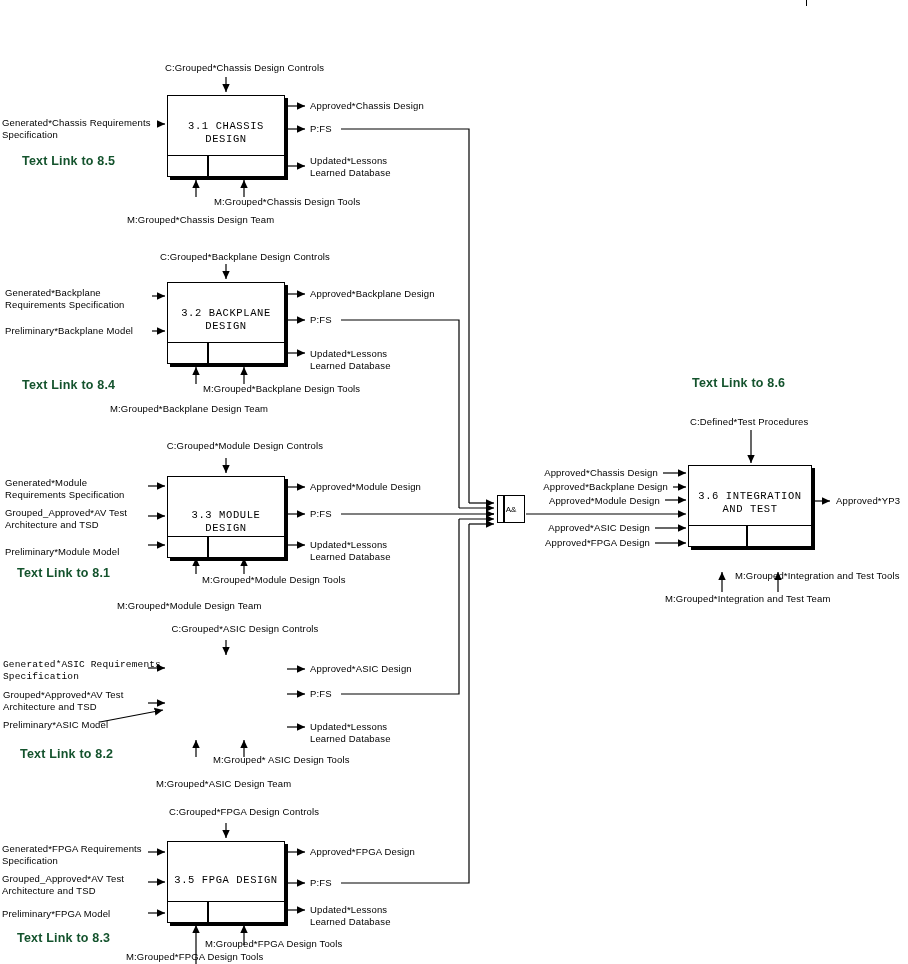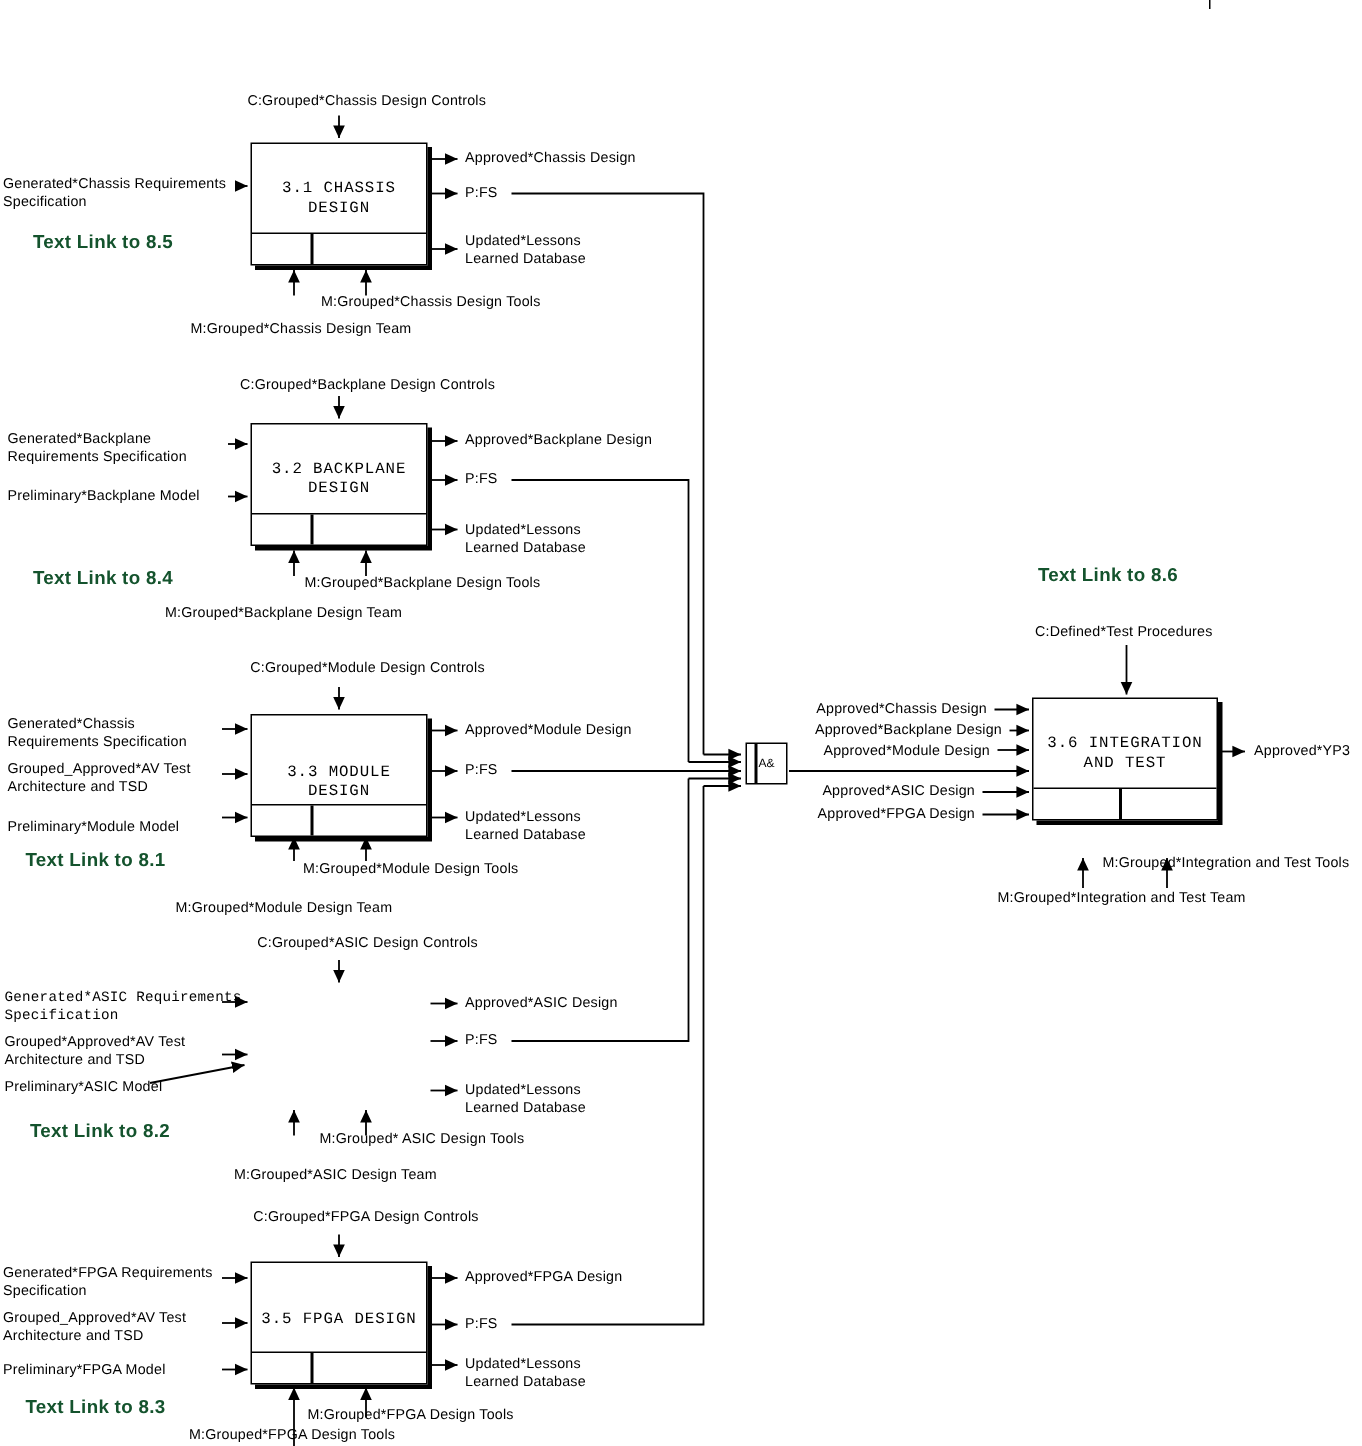--- a/index.html
+++ b/index.html
@@ -258,21 +258,21 @@
   <div class="lbl" style="left:5px; top:325px; width:150px;">Preliminary*Backplane Model</div>
   <div class="lbl" style="left:310px; top:288px;">Approved*Backplane Design</div>
   <div class="lbl" style="left:310px; top:314px;">P:FS</div>
   <div class="lbl" style="left:310px; top:348px;">Updated*Lessons
 Learned Database</div>
   <div class="lbl" style="left:110px; top:403px;">M:Grouped*Backplane Design Team</div>
   <div class="lbl" style="left:203px; top:383px;">M:Grouped*Backplane Design Tools</div>
   <div class="textlink" style="left:22px; top:350px;margin-top:28px;">Text Link to 8.4</div>
 
   <div class="lbl c" style="left:142px; top:440px; width:172px;">C:Grouped*Module Design Controls</div>
-  <div class="lbl" style="left:5px; top:477px; width:140px;">Generated*Chassis
+  <div class="lbl" style="left:5px; top:477px; width:140px;">Generated*Module
 Requirements Specification</div>
   <div class="lbl" style="left:5px; top:507px; width:140px;">Grouped_Approved*AV Test
 Architecture and TSD</div>
   <div class="lbl" style="left:5px; top:514px; width:140px;margin-top:32px;">Preliminary*Module Model</div>
   <div class="lbl" style="left:310px; top:481px;">Approved*Module Design</div>
   <div class="lbl" style="left:310px; top:508px;">P:FS</div>
   <div class="lbl" style="left:310px; top:539px;">Updated*Lessons
 Learned Database</div>
   <div class="lbl" style="left:117px; top:588px;margin-top:12px;">M:Grouped*Module Design Team</div>
   <div class="lbl" style="left:202px; top:574px;">M:Grouped*Module Design Tools</div>

